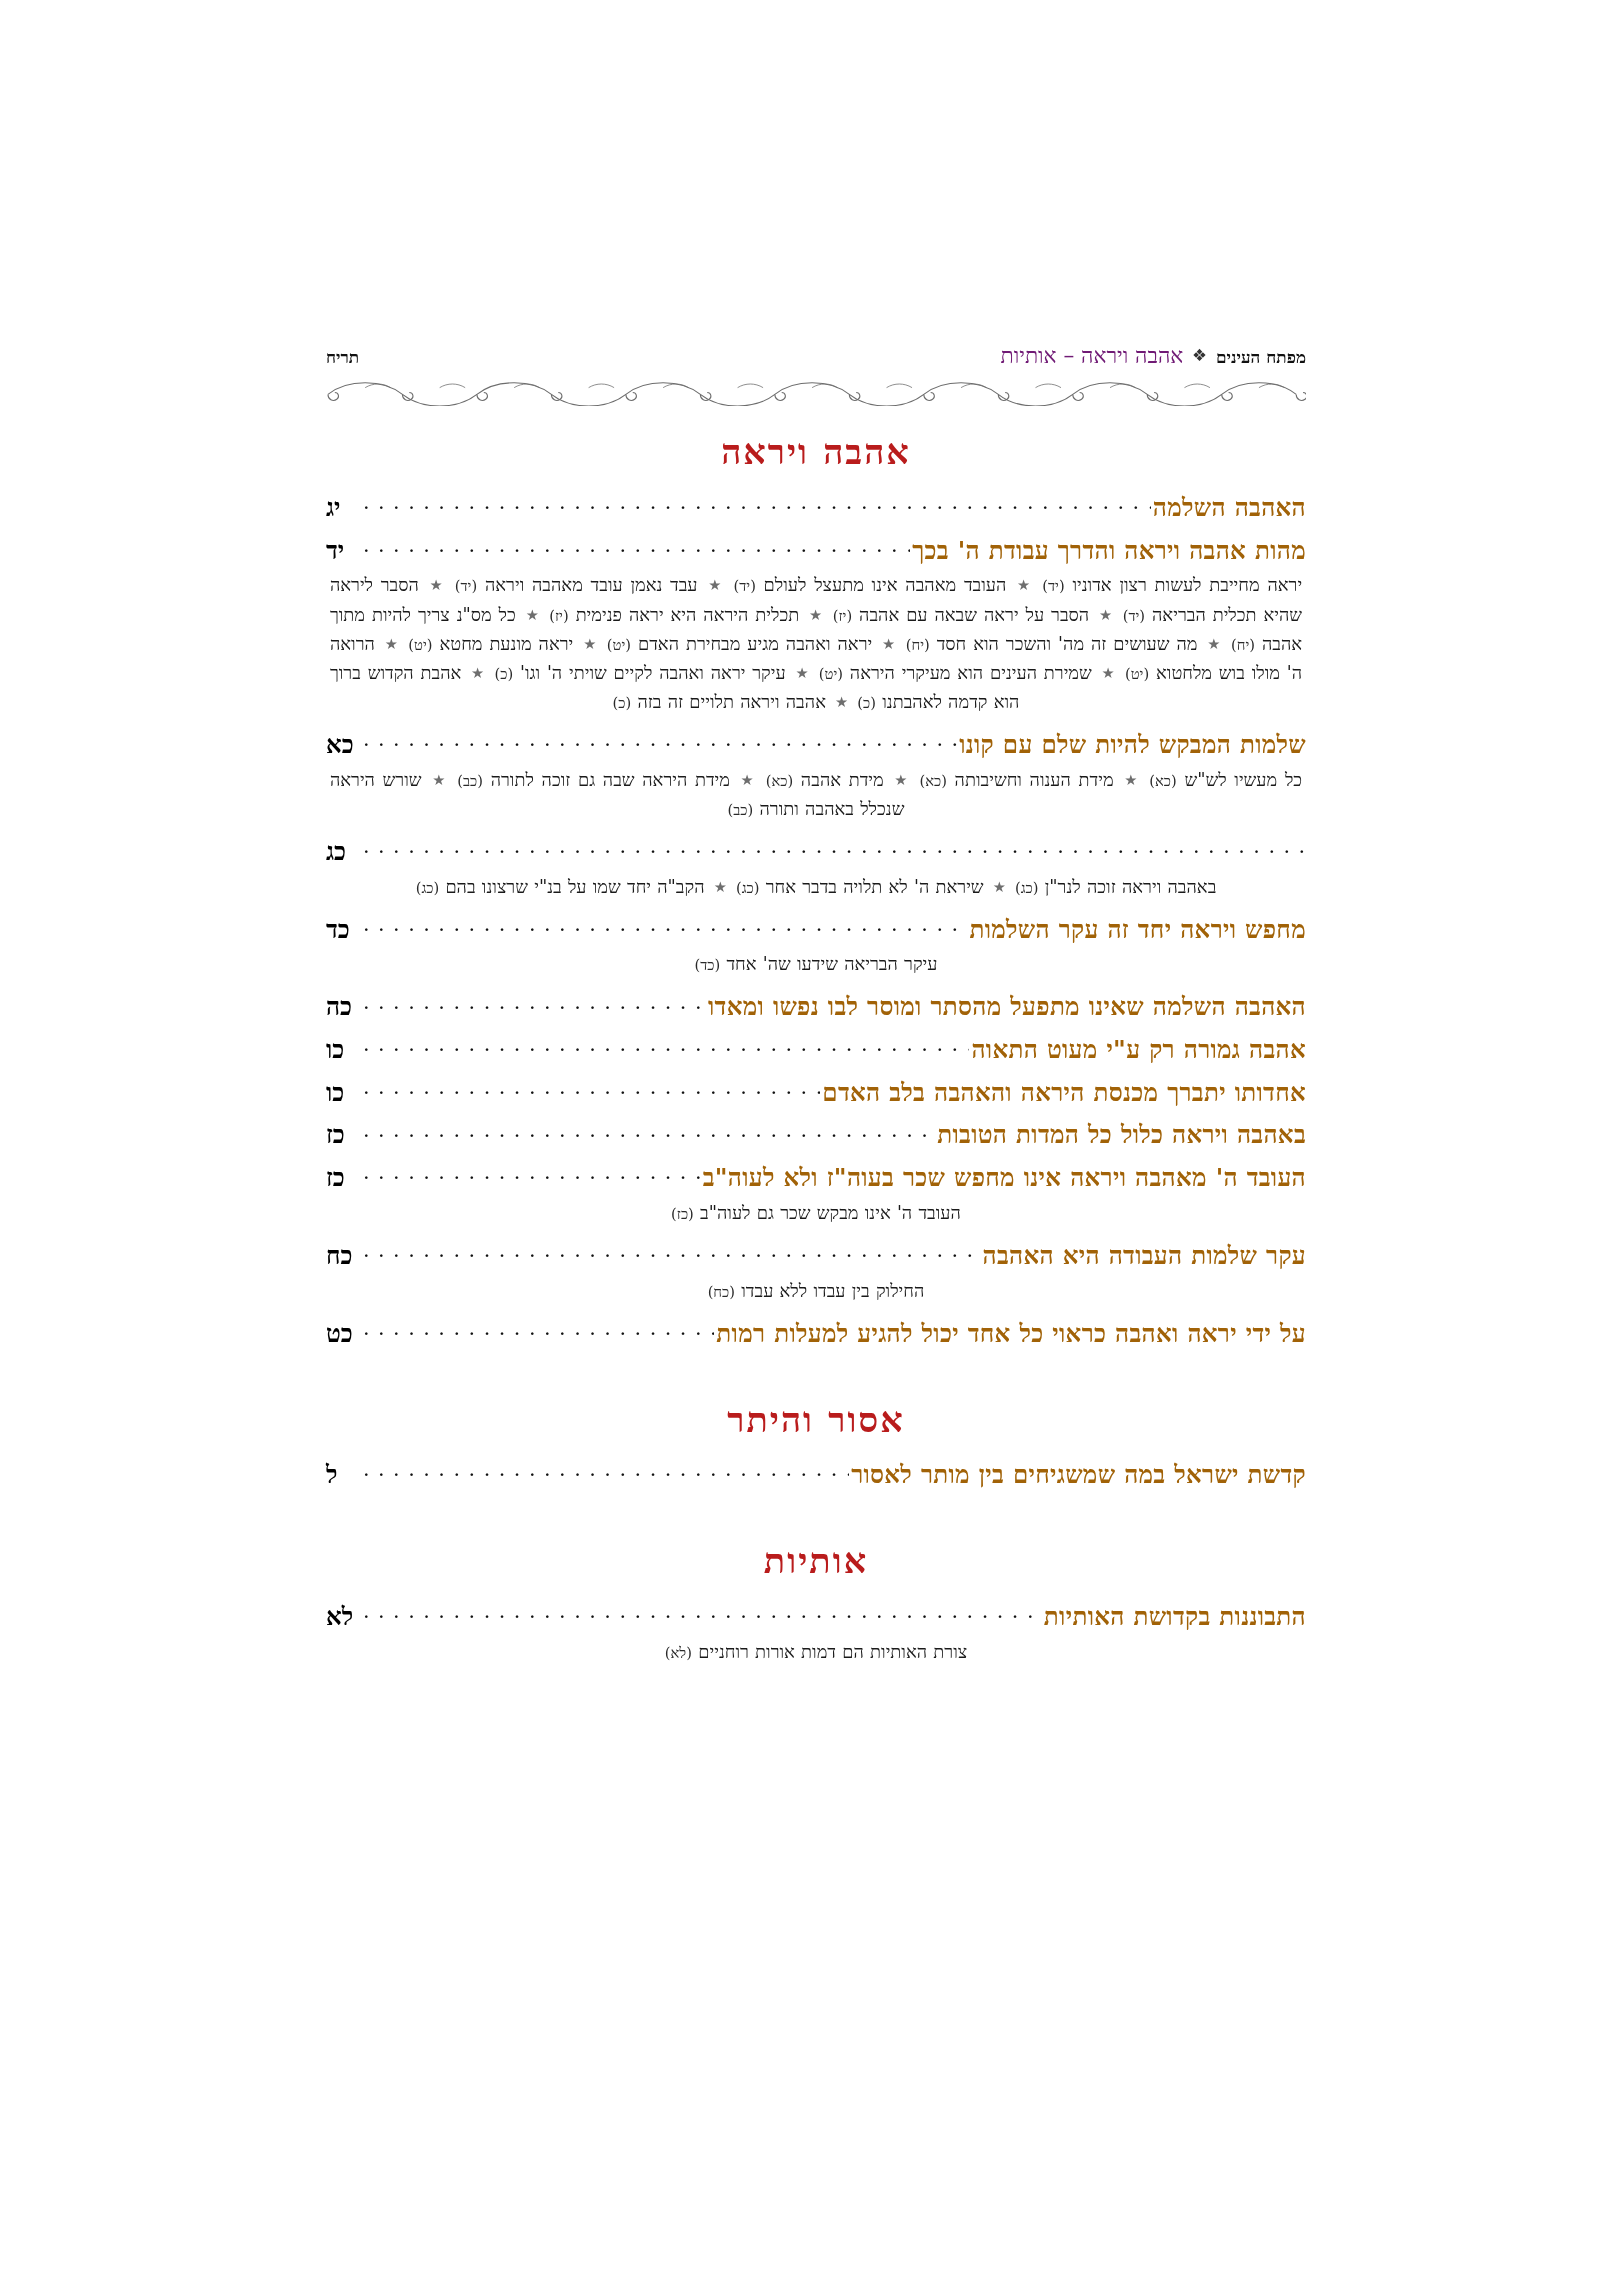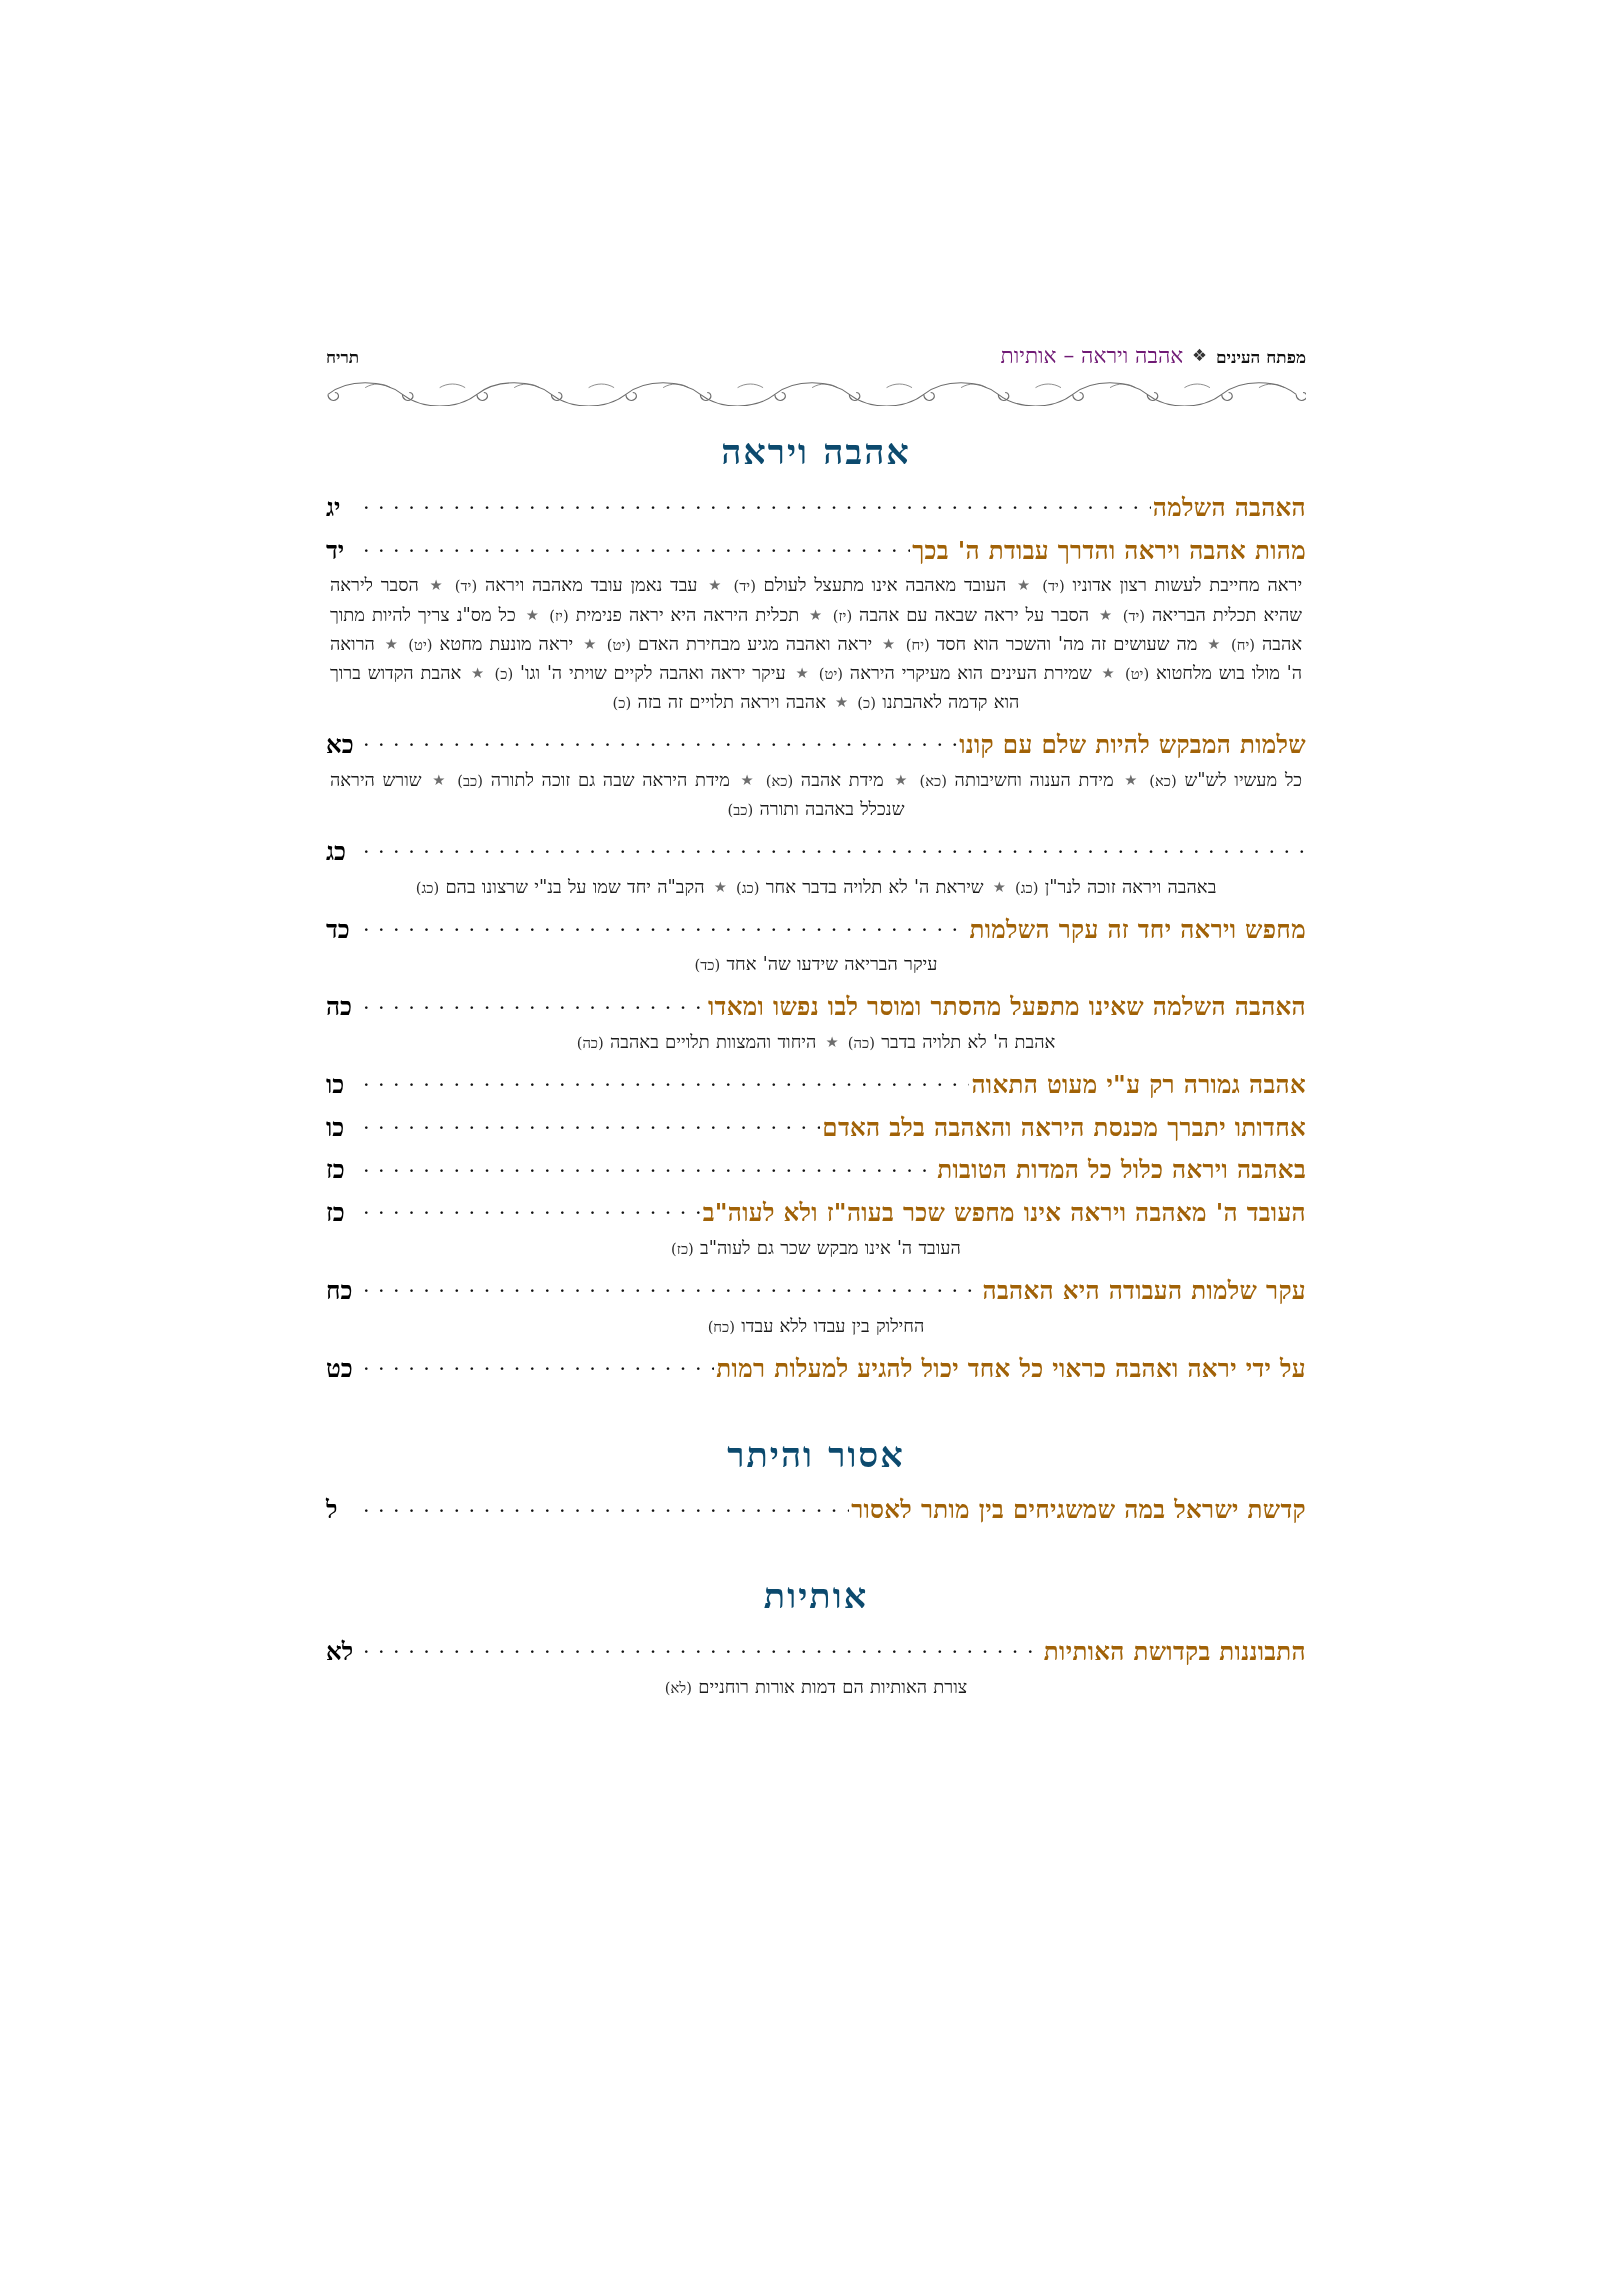--- a/index.html
+++ b/index.html
@@ -79,21 +79,21 @@
   .rule-wrap svg { display: block; }
 
   
   .section-title {
     text-align: center;
     font-family: "DejaVu Serif", "Liberation Serif", serif;
     font-weight: bold;
     font-size: 35px;
     letter-spacing: 2px;
     margin: 25.5px 0 19.6px 0;
-    color: #0c4a6e;
+    color: #b91c1c;
   }
   .section-title.tight { margin-top: 51px; }
 
   
   .entry {
     display: flex;
     flex-direction: row;
     align-items: baseline;
     direction: rtl;
     width: 100%;
@@ -243,21 +243,20 @@
           <span class="entry-title">מחפש ויראה יחד זה עקר השלמות</span>
           <span class="entry-leader"></span>
           <span class="entry-page">כד</span>
         </div>
         <div class="subentries one-line">עיקר הבריאה שידעו שה' אחד <span class="ref">(כד)</span></div>
         <div class="entry">
           <span class="entry-title">האהבה השלמה שאינו מתפעל מהסתר ומוסר לבו נפשו ומאדו</span>
           <span class="entry-leader"></span>
           <span class="entry-page">כה</span>
         </div>
-        <div class="subentries one-line">אהבת ה' לא תלויה בדבר <span class="ref">(כה)</span> <span class="star">★</span> היחוד והמצוות תלויים באהבה <span class="ref">(כה)</span></div>
         <div class="entry">
           <span class="entry-title">אהבה גמורה רק ע"י מעוט התאוה</span>
           <span class="entry-leader"></span>
           <span class="entry-page">כו</span>
         </div>
         <div class="entry">
           <span class="entry-title">אחדותו יתברך מכנסת היראה והאהבה בלב האדם</span>
           <span class="entry-leader"></span>
           <span class="entry-page">כו</span>
         </div>

